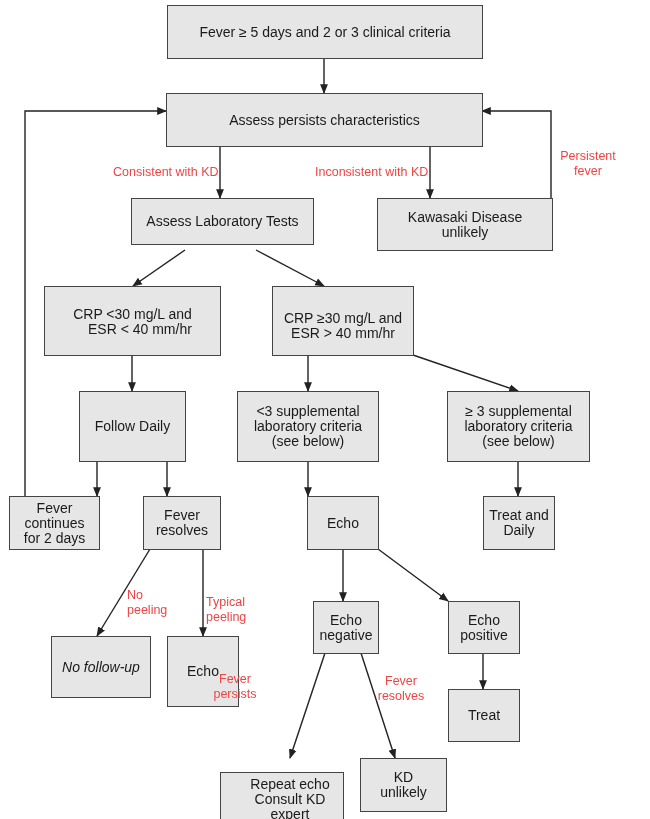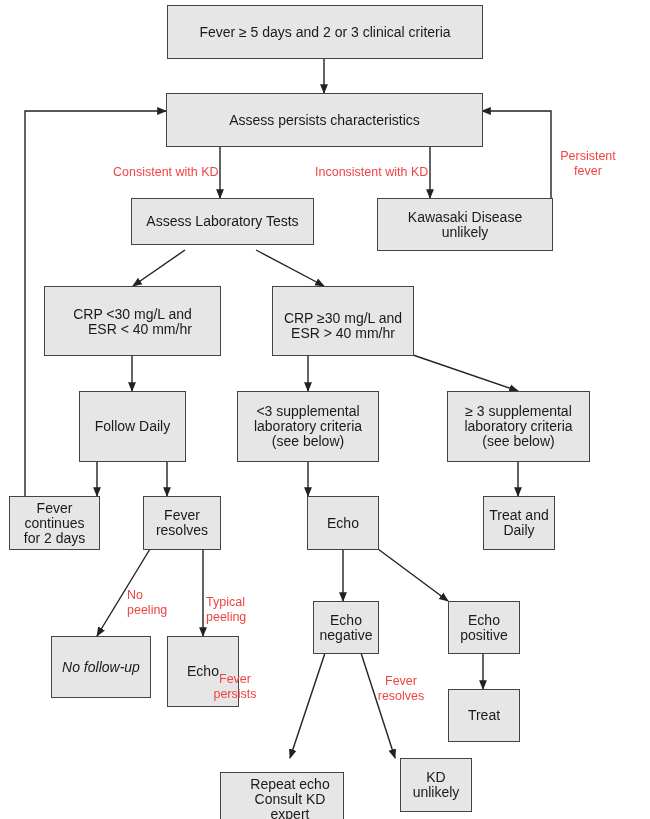--- a/index.html
+++ b/index.html
@@ -73,21 +73,21 @@
 Daily</div>
   <div class="node" style="left:51px;top:636px;width:100px;height:62px;font-style:italic;">No follow-up</div>
   <div class="node" style="left:167px;top:636px;width:72px;height:71px;">Echo</div>
   <div class="node" style="left:313px;top:601px;width:66px;height:53px;">Echo
 negative</div>
   <div class="node" style="left:448px;top:601px;width:72px;height:53px;">Echo
 positive</div>
   <div class="node" style="left:448px;top:689px;width:72px;height:53px;">Treat</div>
   <div class="node" style="left:220px;top:772px;width:124px;height:54px;padding-left:16px;">Repeat echo
 Consult KD expert</div>
-  <div class="node" style="left:360px;top:758px;width:72px;height:54px;margin-left:40px;">KD
+  <div class="node" style="left:360px;top:758px;width:87px;height:54px;">KD
 unlikely</div>
 
   <div class="lbl" style="left:113px;top:165px;width:110px;text-align:left;">Consistent with KD</div>
   <div class="lbl" style="left:315px;top:165px;width:120px;text-align:left;">Inconsistent with KD</div>
   <div class="lbl" style="left:556px;top:149px;width:64px;">Persistent
 fever</div>
   <div class="lbl left" style="left:127px;top:588px;width:40px;">No
 peeling</div>
   <div class="lbl left" style="left:206px;top:595px;width:50px;">Typical
 peeling</div>

